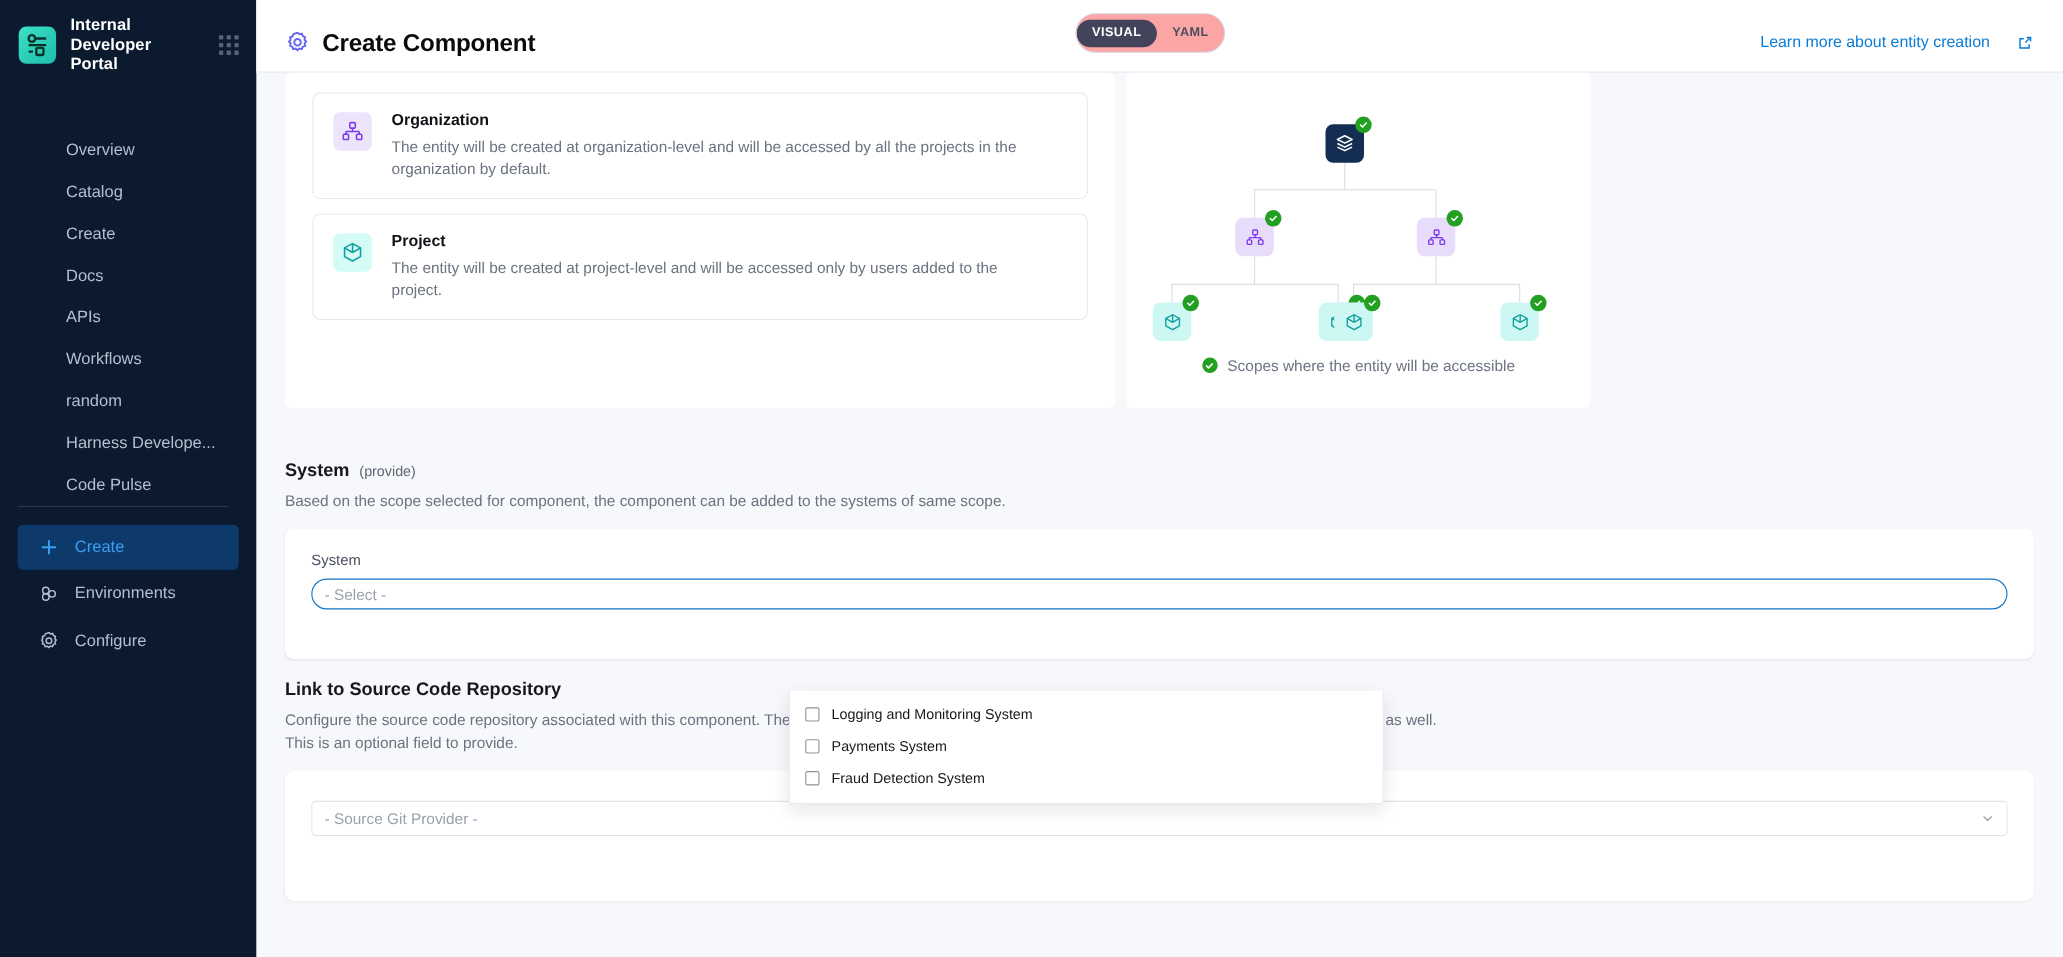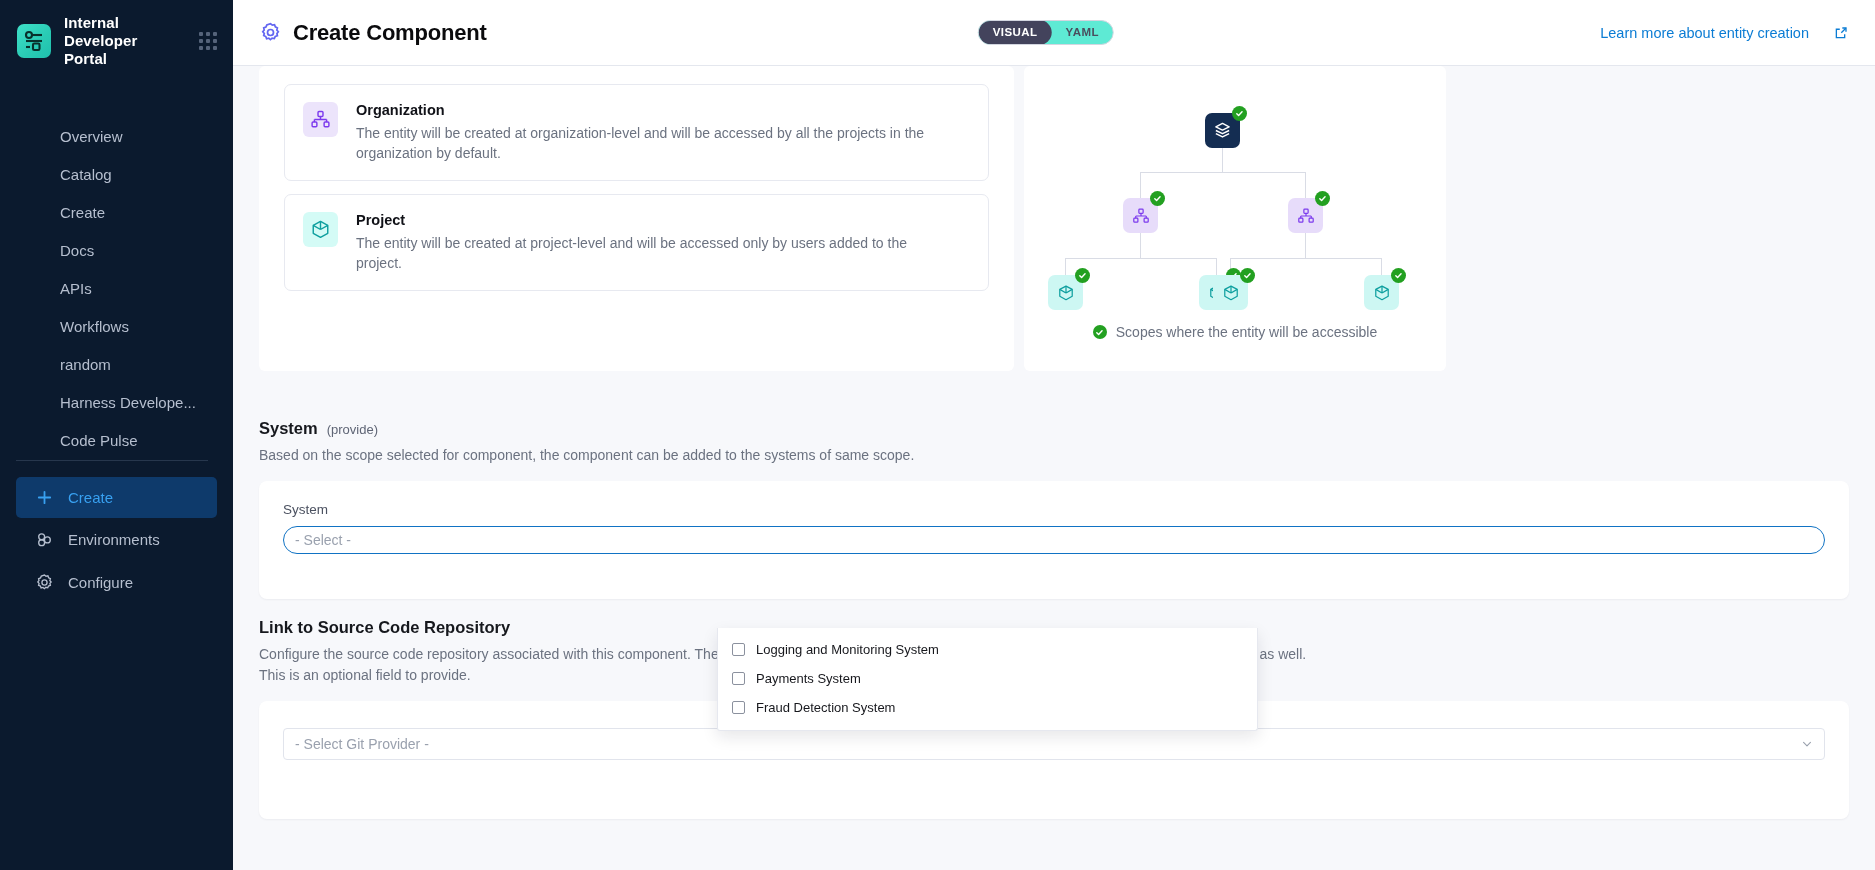--- a/index.html
+++ b/index.html
@@ -61,31 +61,31 @@
     margin: 0 16px; padding: 12px 0 12px 19px;
     color: #b6bfcf; font-size: 15px; cursor: pointer;
   }
   .ic { width: 19px; height: 19px; flex: 0 0 19px; display: block; }
 
   
   .content { flex: 1; display: flex; flex-direction: column; min-width: 0; background: #f7f8fb; }
   .topbar {
     height: 66px; flex: 0 0 66px; background: #ffffff;
     border-bottom: 1px solid #e4e7ee;
-    display: flex; align-items: center; padding: 0 27px 0 26px;
+    display: flex; padding: 12px 27px 0 26px;
     position: relative;
   }
   .page-title-wrap { display: flex; align-items: center; gap: 11px; }
   .page-title { font-size: 22px; font-weight: 700; color: #0b0b0d; letter-spacing: -.2px; }
 
   .toggle {
     position: absolute; left: 50%; transform: translateX(-56%);
     display: flex; align-items: center;
-    border: 1px solid #d3d6e0; border-radius: 20px; height: 25px;
-    background: #5eead4; overflow: hidden;
+    border: 1px solid #d3d6e0; border-radius: 20px; height: 36px;
+    background: #fca5a5; overflow: hidden;
   }
   .toggle-opt {
     font-size: 11.5px; font-weight: 700; letter-spacing: .45px;
     padding: 0 14px; height: 25px; line-height: 25px; cursor: pointer; color: #4a4e5e;
   }
   .toggle-opt.active { background: #43435c; color: #ffffff; border-radius: 20px; height: 25px; }
 
   .learn-link {
     margin-left: auto; color: #0b7cd4; font-size: 14.5px;
     display: flex; align-items: center; gap: 25px; cursor: pointer; white-space: nowrap;
@@ -474,21 +474,21 @@
         </div>
       </section>
 
       <section class="section2">
         <div class="sec-title" style="margin-top:2px;">Link to Source Code Repository</div>
         <div class="sec-sub">Configure the source code repository associated with this component. The repository is used to automatically configure several plugins and is used for Scorecard as well.</div>
         <div class="sec-sub" style="margin-top:1px;">This is an optional field to provide.</div>
 
         <div class="form-card" style="padding-top:27px;padding-bottom:30px;">
           <div class="select-box plain">
-            <span>- Select Git Provider -</span>
+            <span>- Source Git Provider -</span>
             <svg width="12" height="12" viewBox="0 0 14 14">
               <path d="M3 5.2 L7 9.2 L11 5.2" stroke="#9aa1ae" stroke-width="1.3" fill="none" stroke-linecap="round" stroke-linejoin="round"></path>
             </svg>
           </div>
         </div>
       </section>
 
       <div class="dropdown">
         <div class="dd-item">
           <span class="cb"></span>

